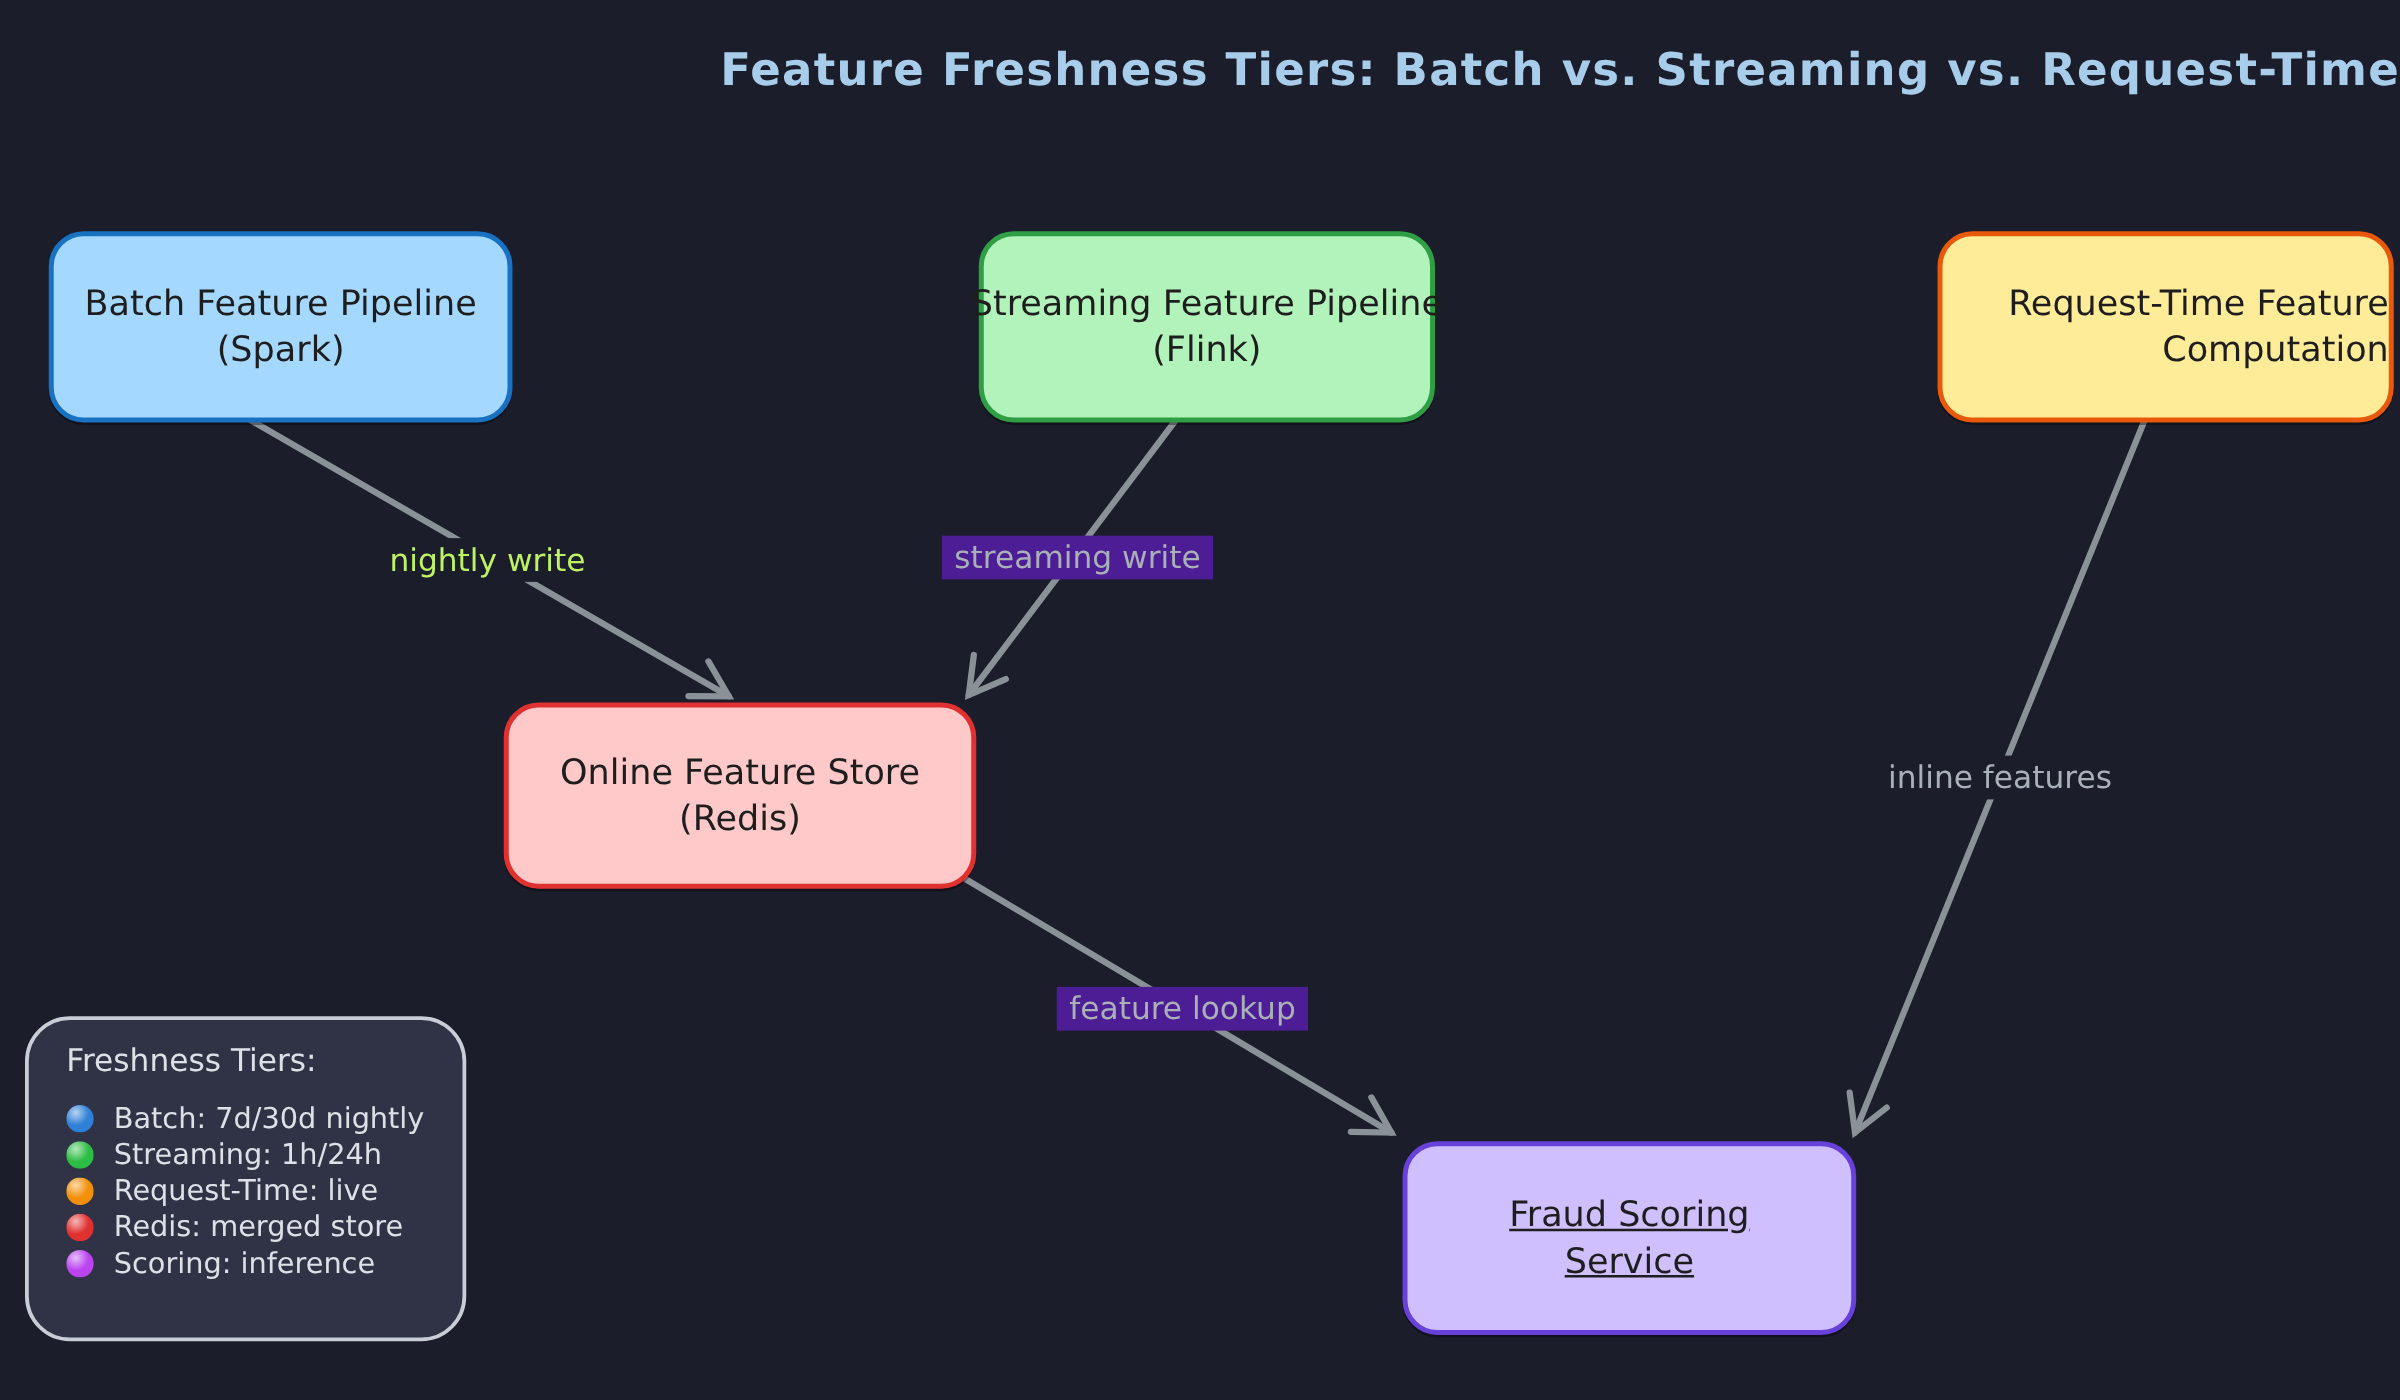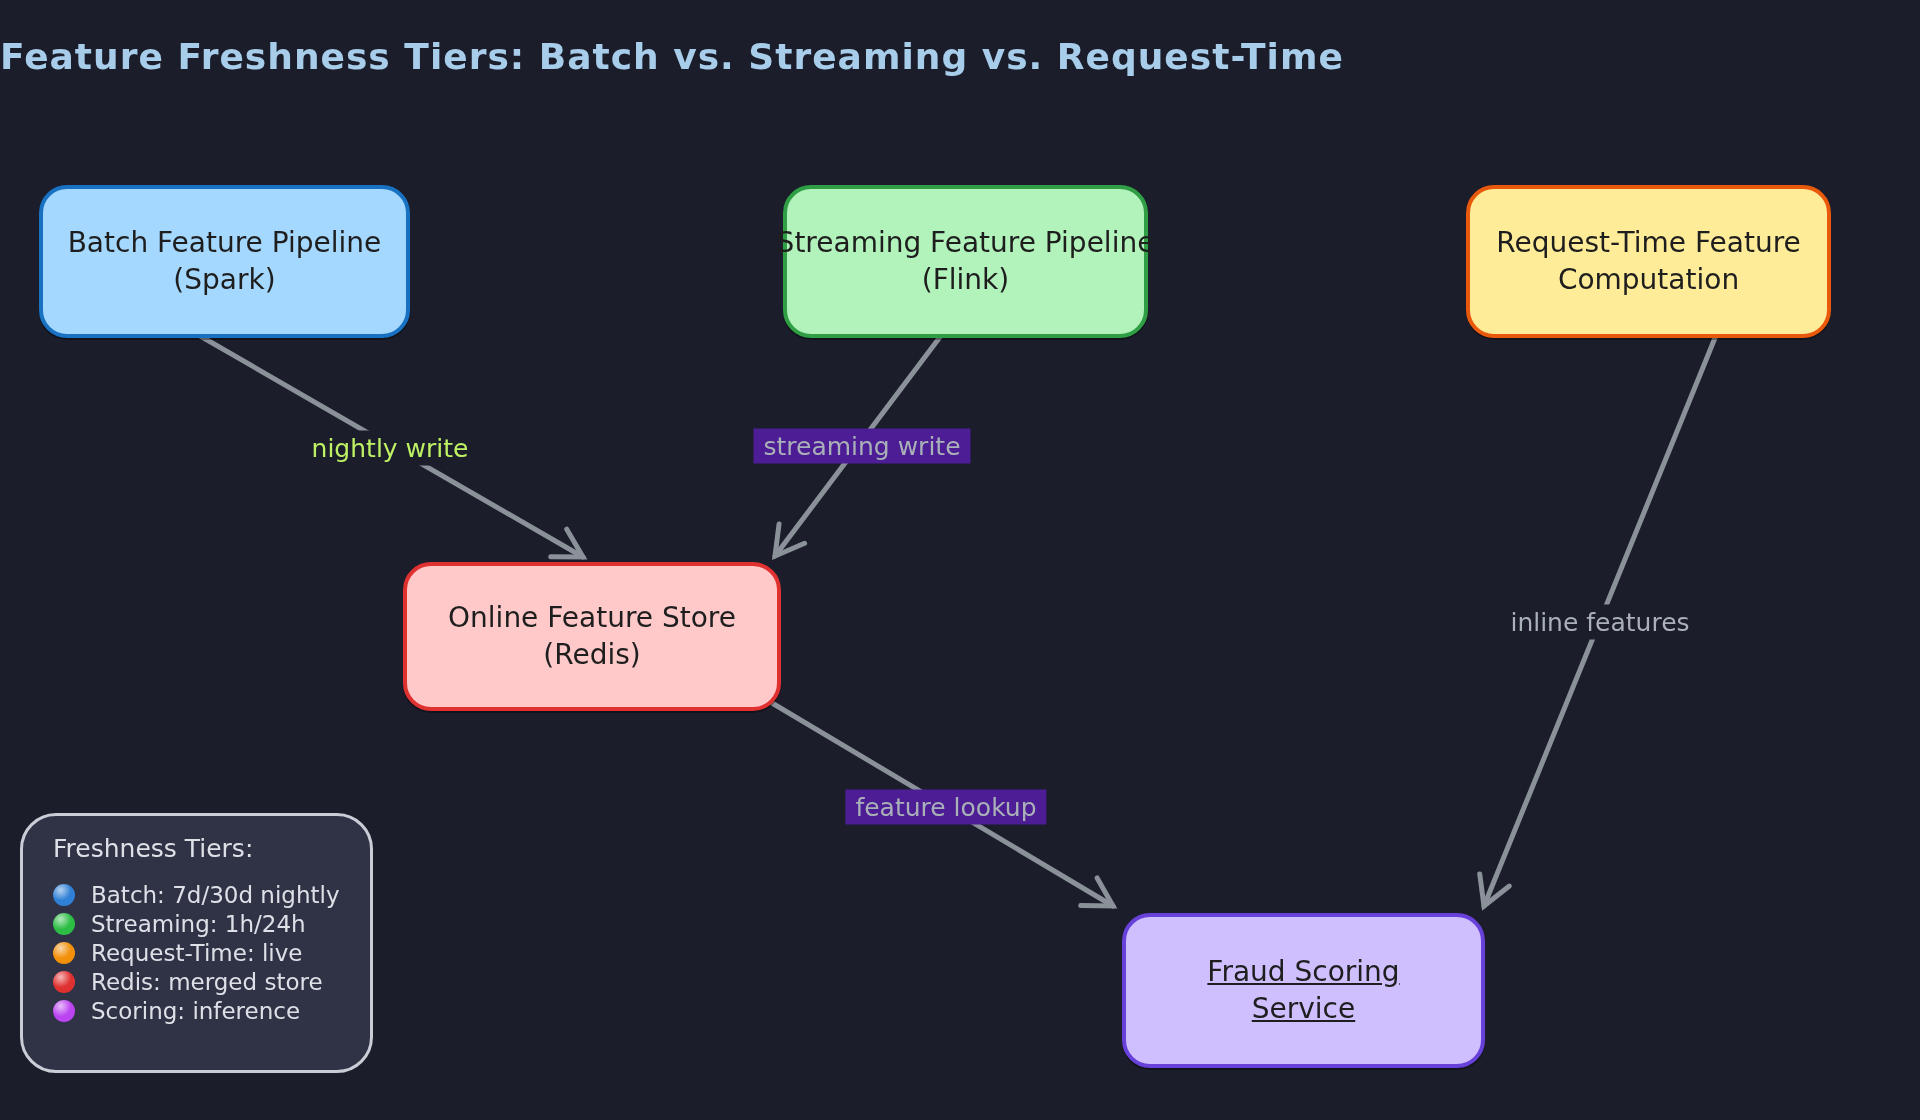--- a/index.html
+++ b/index.html
@@ -8,21 +8,21 @@
     background:#1b1d2a;
     font-family:"DejaVu Sans", sans-serif;
     position:relative;
     overflow:hidden;
   }
   .canvas{position:absolute;inset:0;}
 
   .diagram-title{
     position:absolute;
     top:36px;left:0;right:0;
-    text-align:left;
+    text-align:right;
     font-size:36px;
     letter-spacing:1px;
     color:#a7cdeb;
     font-weight:bold;
   }
 
   svg.edges{position:absolute;inset:0;width:1920px;height:1120px;}
 
   .node{
     position:absolute;
@@ -34,21 +34,21 @@
     justify-content:center;
     color:#1e1e1e;
     font-size:28px;
     line-height:1.32;
     text-align:center;
     box-shadow:0 2px 0 rgba(0,0,0,0.35);
   }
   .node span{white-space:nowrap;}
   .node-batch    {left:15px;  top:185px; width:363px; height:145px;}
   .node-streaming{left:783px; top:185px; width:357px; height:145px;}
-  .node-request  {left:1466px;top:185px; width:357px; height:145px;}
+  .node-request  {left:1550px;top:185px; width:357px; height:145px;align-items:flex-end;}
   .node-redis    {left:403px; top:562px; width:370px; height:141px;}
   .node-fraud    {left:1122px;top:913px; width:355px; height:147px;}
 
   .edge-label{
     position:absolute;
     transform:translate(-50%,-50%);
     background:#1b1d2a;
     color:#a9b0b8;
     font-size:25px;
     padding:3px 10px;

